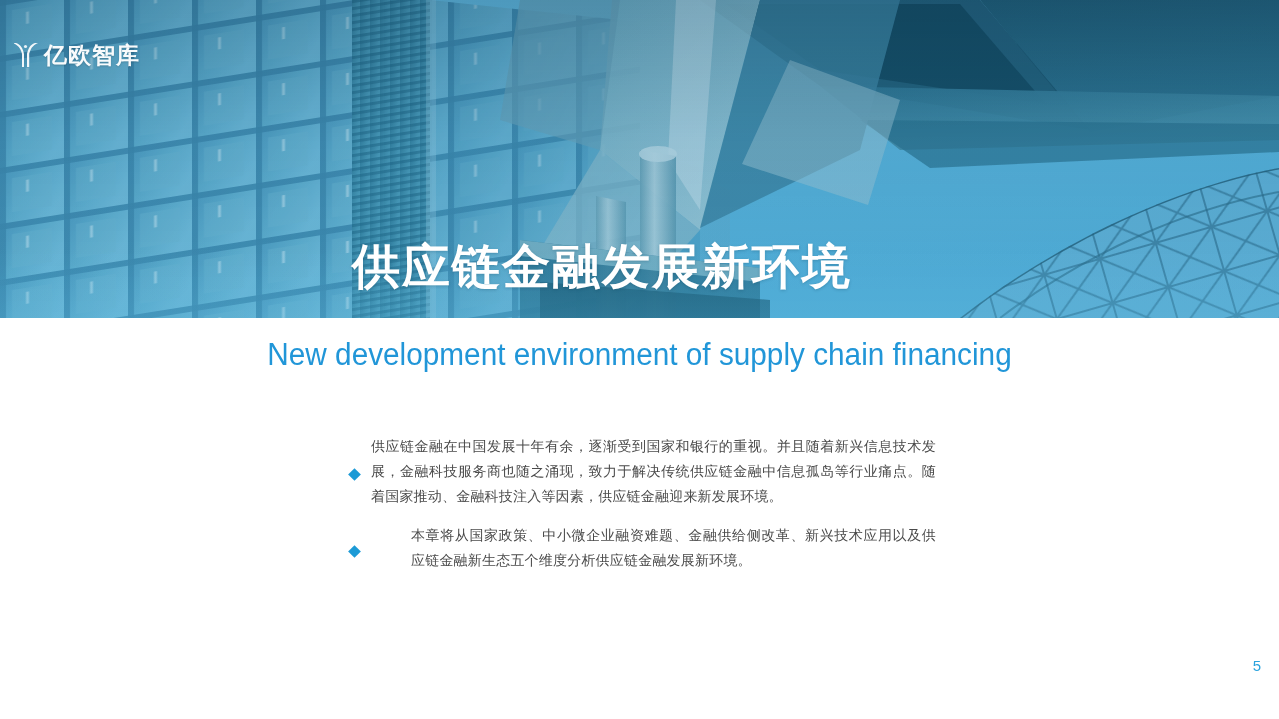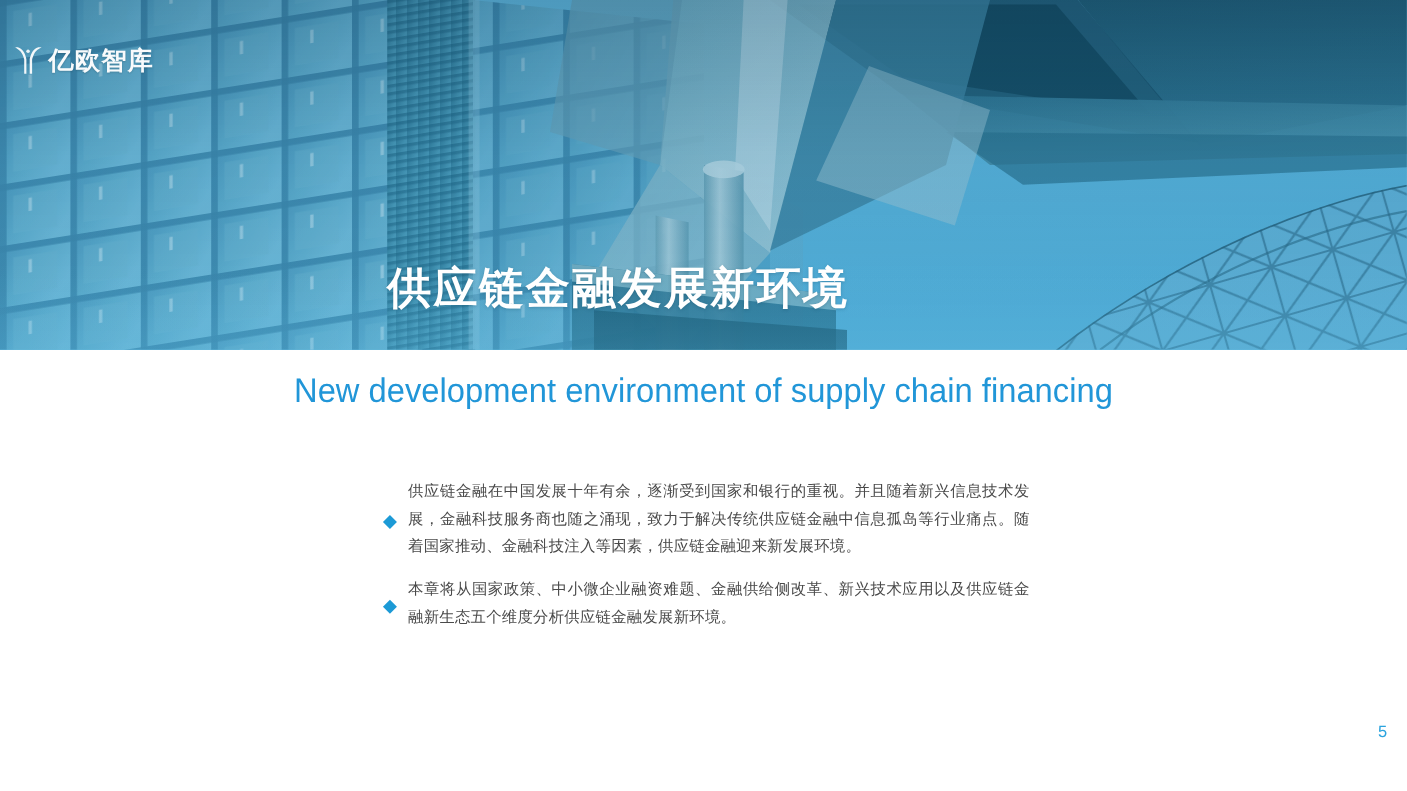--- a/index.html
+++ b/index.html
@@ -88,21 +88,21 @@
     font-family: "Liberation Sans", "DejaVu Sans", sans-serif;
   }
 
   
   .hero-title {
     position: absolute;
     left: 352px;
     top: 240px;
     z-index: 7;
     color: #ffffff;
-    font-size: 40px;
+    font-size: 48px;
     font-weight: 700;
     letter-spacing: 2px;
     line-height: 1.12;
     white-space: nowrap;
     text-shadow: 0 1px 3px rgba(10,60,85,0.25);
     font-family: "Liberation Sans", "DejaVu Sans", sans-serif;
   }
 
   
   .subtitle {
@@ -126,21 +126,21 @@
     position: absolute;
     left: 350px;
     top: 434px;
     width: 586px;
   }
   .bullet {
     display: flex;
     align-items: center;
     margin-bottom: 14px;
   }
-  .bullet:last-child { margin-bottom: 3px; }
+  .bullet:last-child { margin-bottom: 3px; gap: 40px; }
   .bullet-marker {
     flex: 0 0 auto;
     width: 9px;
     height: 9px;
     margin-top: 6px;
     margin-right: 12px;
     background: #1c9ad6;
     transform: rotate(45deg);
   }
   .bullet-text {

